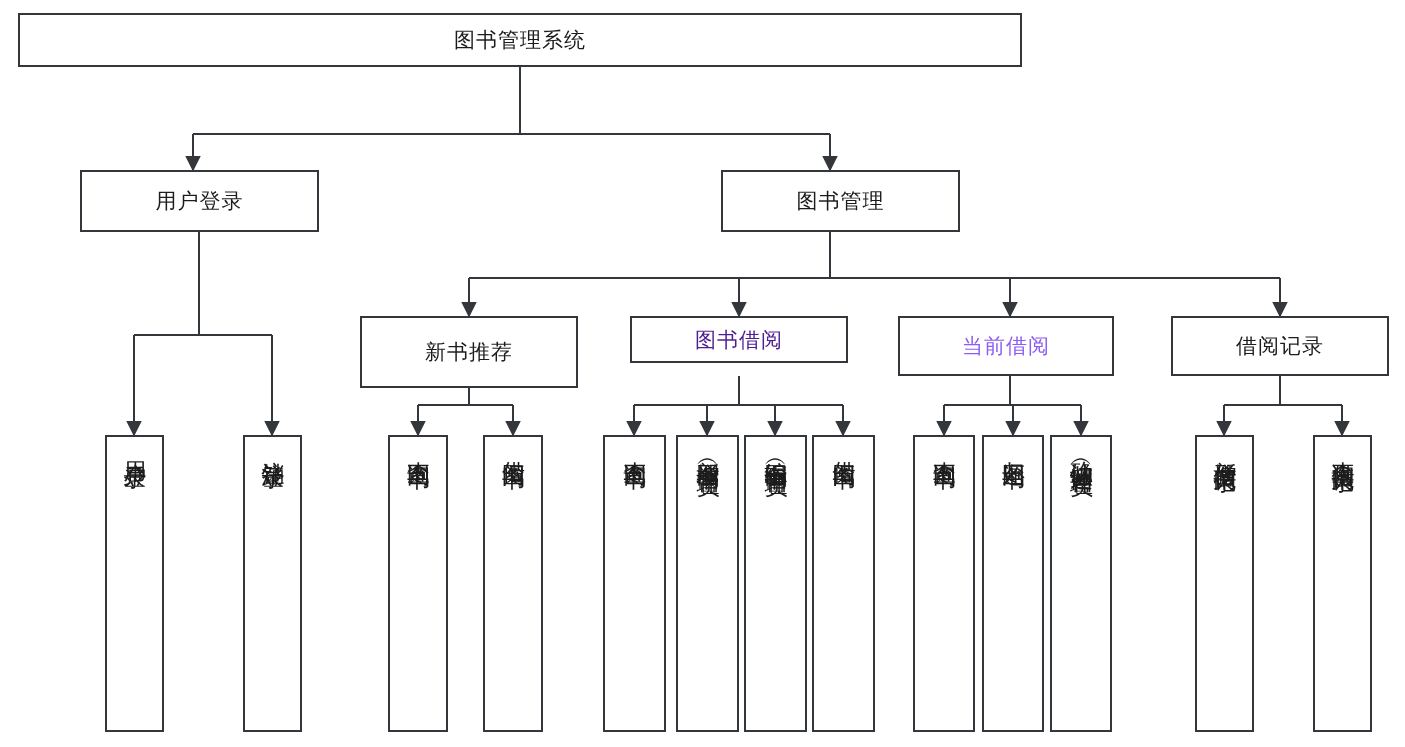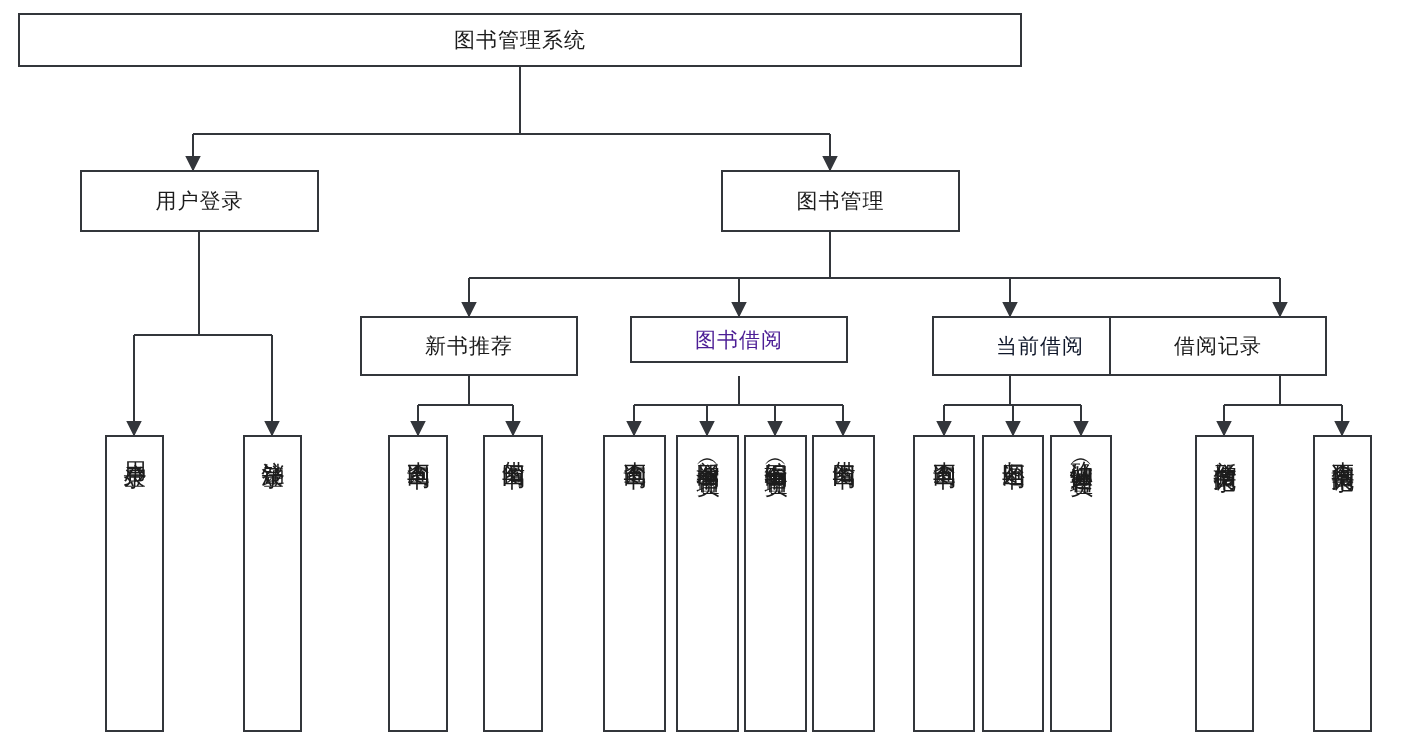--- a/index.html
+++ b/index.html
@@ -113,30 +113,30 @@
   <div id="nodes">
       <div class="node horizontal" style="left: 18px; top: 13px; width: 1004px; height: 54px; border-color: rgb(51, 54, 59); background: rgb(255, 255, 255); color: rgb(28, 28, 28);">
         <span class="hlabel">图书管理系统</span>
       </div>
       <div class="node horizontal" style="left: 80px; top: 170px; width: 239px; height: 62px; border-color: rgb(51, 54, 59); background: rgb(255, 255, 255); color: rgb(28, 28, 28);">
         <span class="hlabel">用户登录</span>
       </div>
       <div class="node horizontal" style="left: 711px; top: 170px; width: 239px; height: 62px; border-color: rgb(51, 54, 59); background: rgb(255, 255, 255); color: rgb(28, 28, 28); margin-left: 10px;">
         <span class="hlabel">图书管理</span>
       </div>
-      <div class="node horizontal" style="left: 360px; top: 316px; width: 218px; height: 60px; border-color: rgb(51, 54, 59); background: rgb(255, 255, 255); color: rgb(28, 28, 28);">
+      <div class="node horizontal" style="left: 360px; top: 316px; width: 218px; height: 72px; border-color: rgb(51, 54, 59); background: rgb(255, 255, 255); color: rgb(28, 28, 28);">
         <span class="hlabel">新书推荐</span>
       </div>
       <div class="node horizontal" style="left: 630px; top: 316px; width: 218px; height: 47px; border-color: rgb(51, 54, 59); background: rgb(255, 255, 255); color: #4c1d95;">
         <span class="hlabel">图书借阅</span>
       </div>
-      <div class="node horizontal" style="left: 932px; top: 316px; width: 216px; height: 60px; border-color: rgb(51, 54, 59); background: rgb(255, 255, 255); color: #0f172a;">
+      <div class="node horizontal" style="left: 898px; top: 316px; width: 216px; height: 60px; border-color: rgb(51, 54, 59); background: rgb(255, 255, 255); color: #8b5cf6;">
         <span class="hlabel">当前借阅</span>
       </div>
-      <div class="node horizontal" style="left: 1109px; top: 316px; width: 218px; height: 60px; border-color: rgb(51, 54, 59); background: rgb(255, 255, 255); color: rgb(28, 28, 28);">
+      <div class="node horizontal" style="left: 1171px; top: 316px; width: 218px; height: 60px; border-color: rgb(51, 54, 59); background: rgb(255, 255, 255); color: rgb(28, 28, 28);">
         <span class="hlabel">借阅记录</span>
       </div>
       <div class="node vertical" style="left: 105px; top: 435px; width: 59px; height: 297px; border-color: rgb(51, 54, 59); background: rgb(255, 255, 255); color: rgb(28, 28, 28);">
         <span class="vlabel">用户登录</span>
       </div>
       <div class="node vertical" style="left: 243px; top: 435px; width: 59px; height: 297px; border-color: rgb(51, 54, 59); background: rgb(255, 255, 255); color: rgb(28, 28, 28);">
         <span class="vlabel">注销登录</span>
       </div>
       <div class="node vertical" style="left: 388px; top: 435px; width: 60px; height: 297px; border-color: rgb(51, 54, 59); background: rgb(255, 255, 255); color: rgb(28, 28, 28);">
         <span class="vlabel">查询图书</span>

